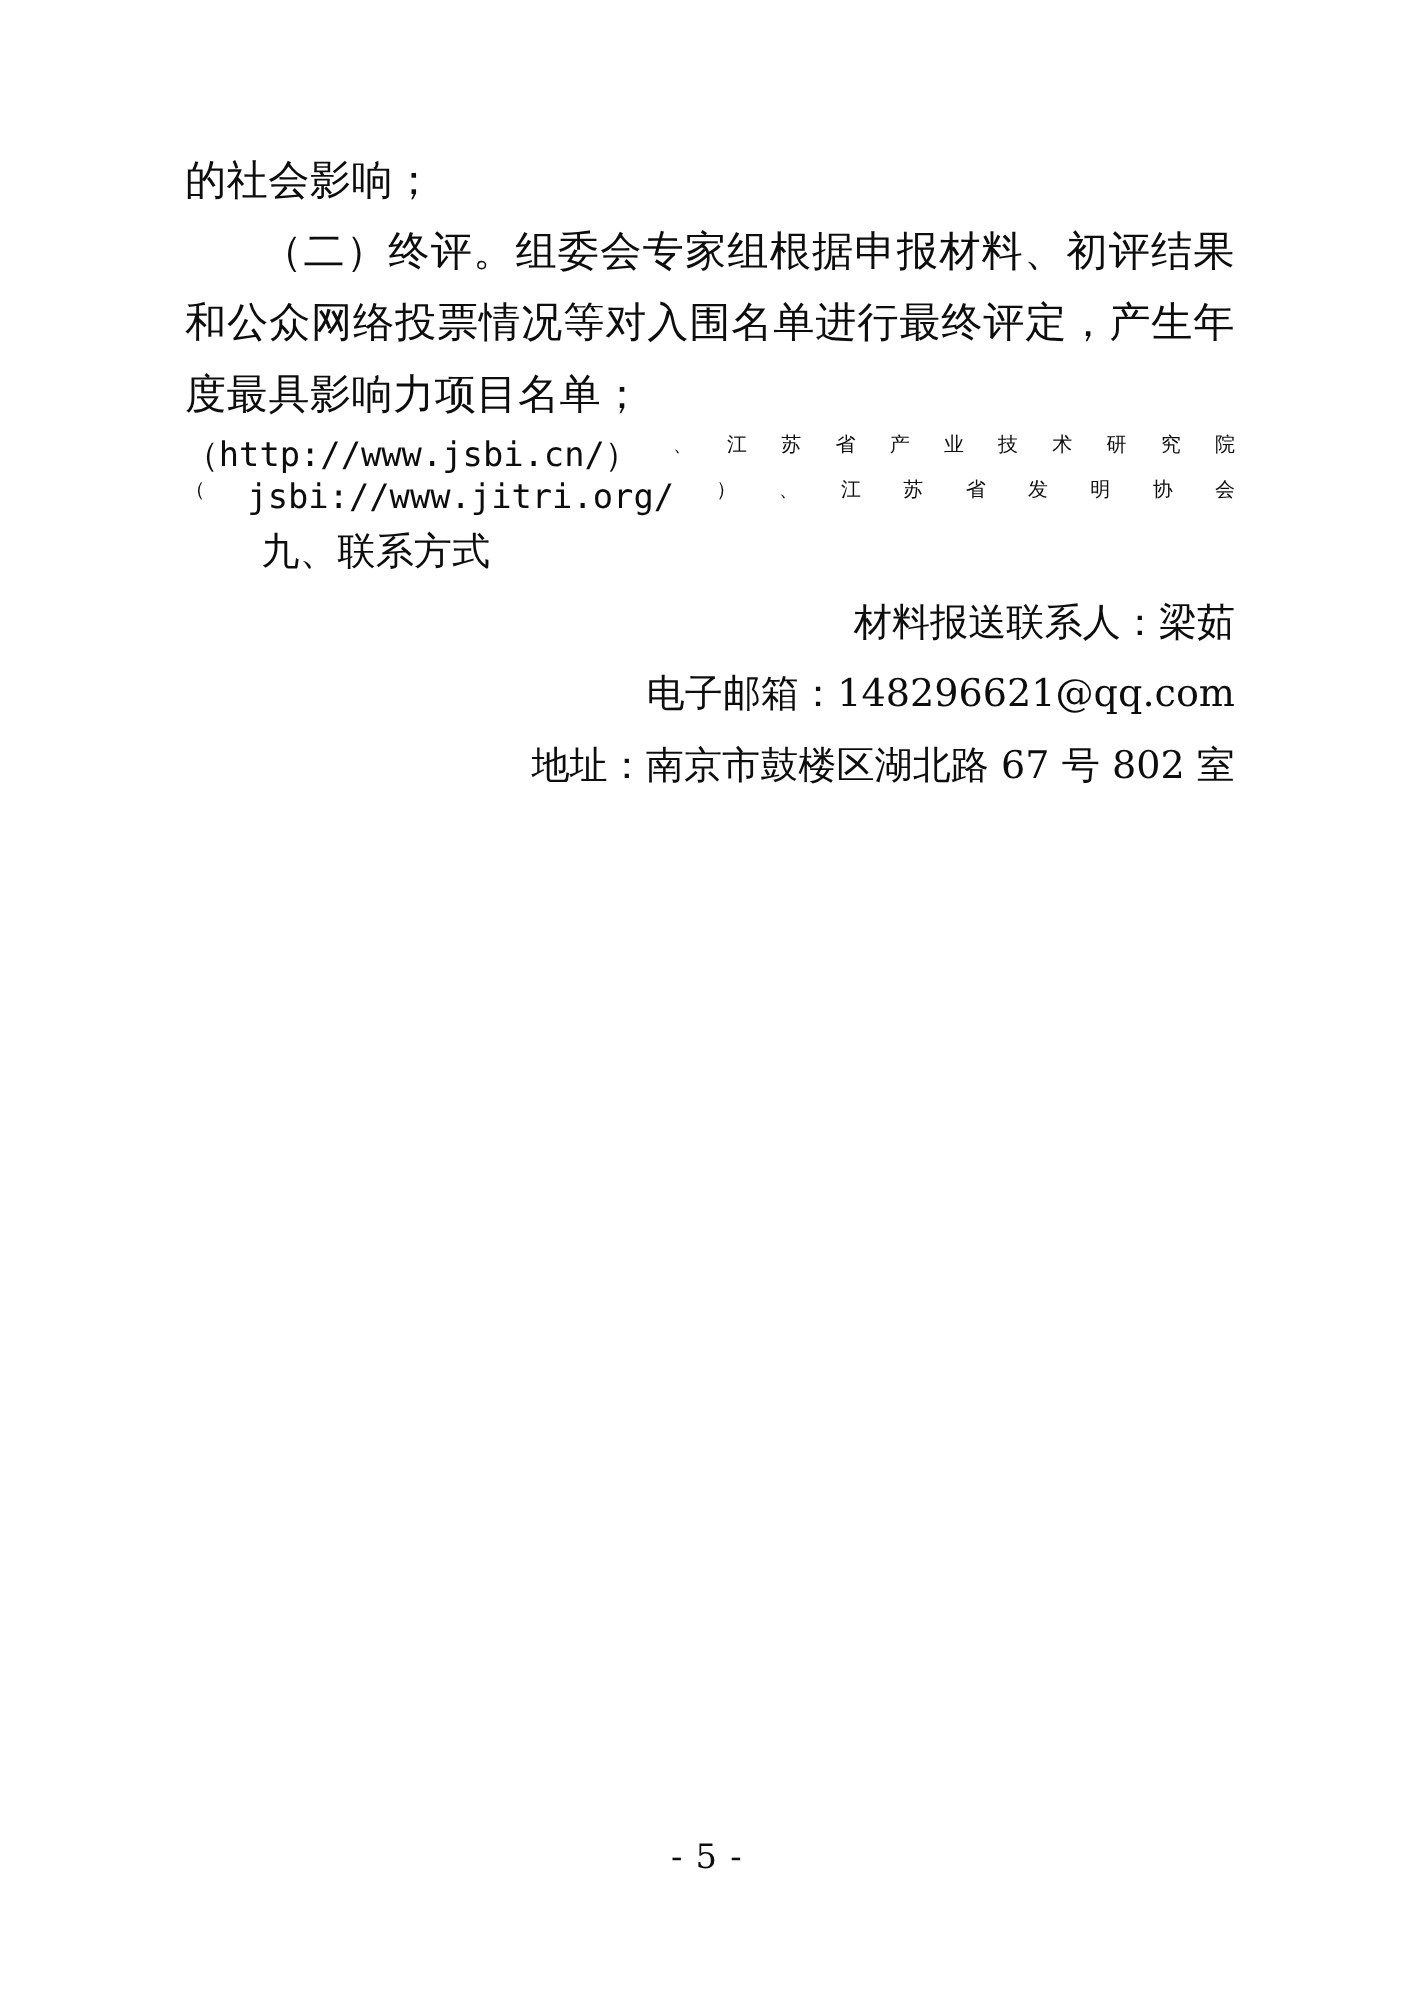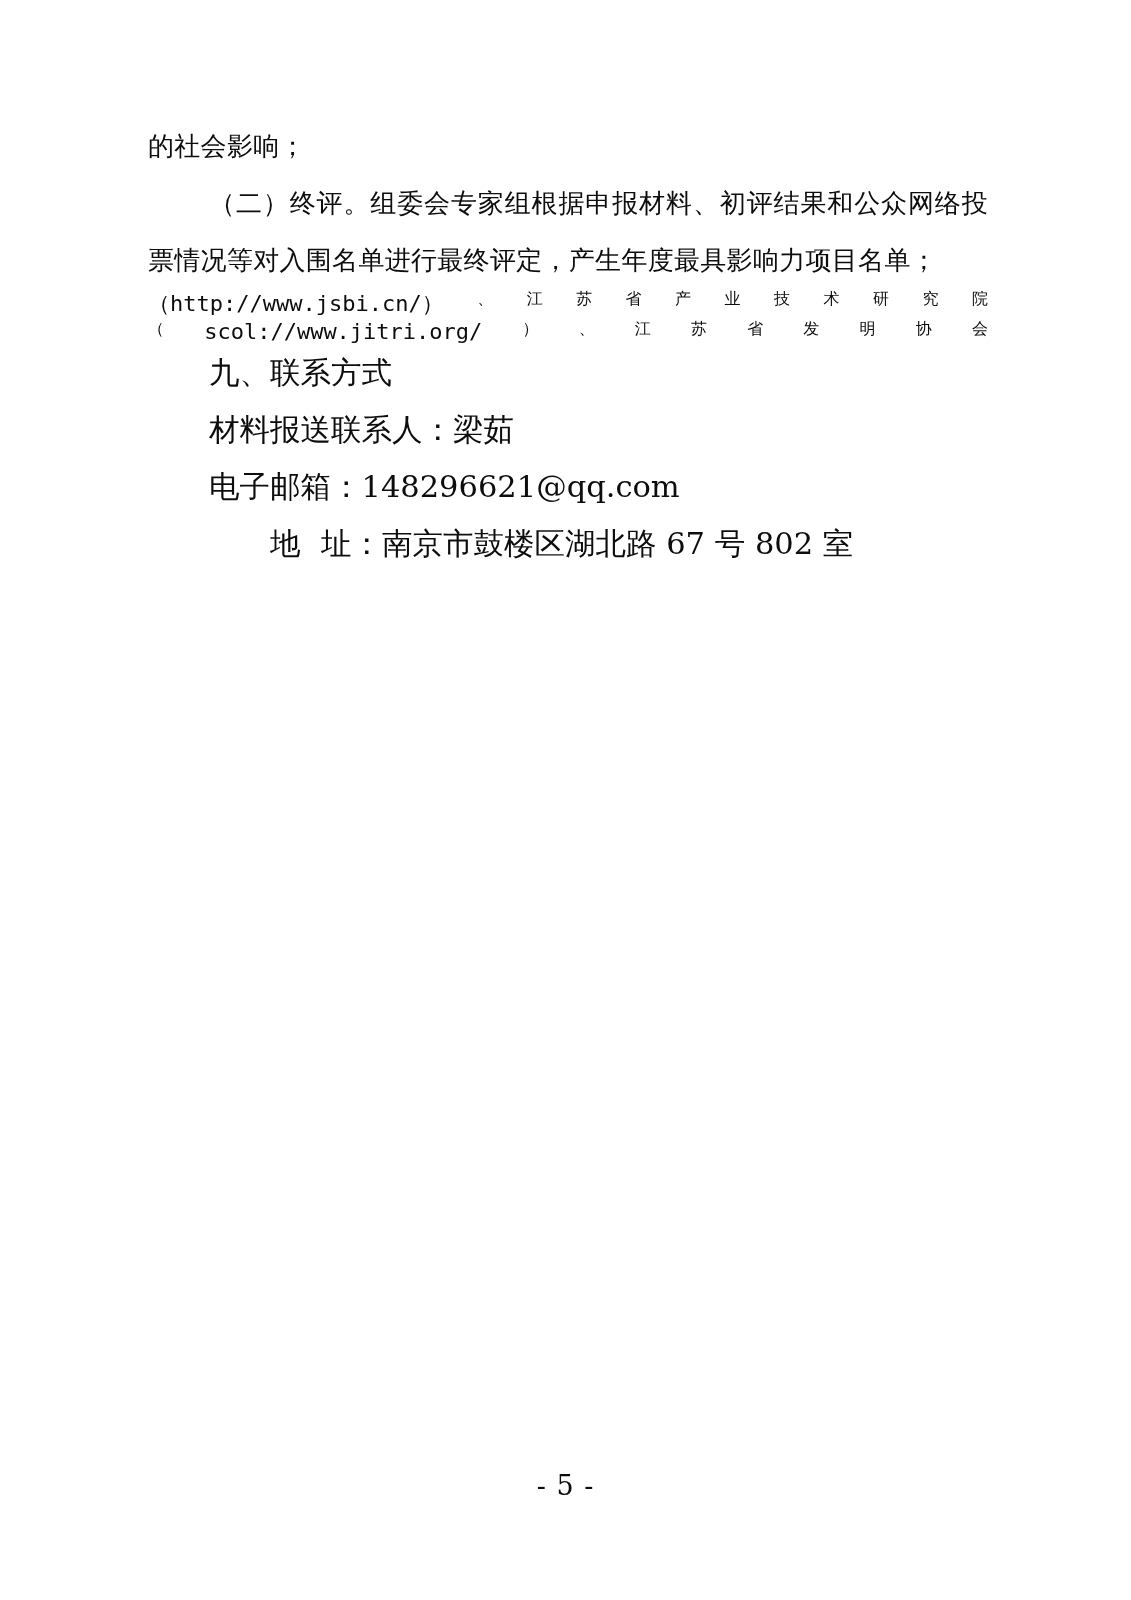--- a/index.html
+++ b/index.html
@@ -22,53 +22,54 @@
     overflow: hidden;
   }
   .body-area {
     position: absolute;
     left: 148px;
     top: 118px;
     width: 840px;
   }
   p.para {
     margin: 0;
-    font-size: 26px;
+    font-size: 33px;
     line-height: 57px;
     letter-spacing: 0.3px;
     text-align: justify;
     text-justify: inter-character;
-    font-family: Liberation Sans, sans-serif;
+    font-family: Liberation Mono, monospace;
   }
   p.indent {
     text-indent: 61px;
   }
   .heading {
     margin: 0;
     font-size: 30.5px;
     line-height: 57px;
     text-indent: 61px;
     font-weight: normal;
     font-family: "DejaVu Serif", "Liberation Serif", serif;
   }
   .mono {
     font-family: "DejaVu Sans Mono", "Liberation Mono", monospace;
-    font-size: 22px;
+    font-size: 27px;
     letter-spacing: 0px;
     text-align: right;
   }
   .spread-line {
     display: flex;
     justify-content: space-between;
   }
   .contact-line {
     margin: 0;
     font-size: 30.5px;
     line-height: 57px;
     text-indent: 61px;
+    text-align: right;
   }
   .gap-label {
     display: inline-block;
     min-width: 112px;
   }
   .footer {
     position: absolute;
     left: 0;
     top: 1470px;
     width: 1131px;
@@ -99,21 +100,21 @@
       <span>业</span>
       <span>技</span>
       <span>术</span>
       <span>研</span>
       <span>究</span>
       <span>院</span>
     </div>
 
     <div class="para spread-line">
       <span>（</span>
-      <span class="mono">scol://www.jitri.org/</span>
+      <span class="mono">jsbi://www.jitri.org/</span>
       <span>）</span>
       <span>、</span>
       <span>江</span>
       <span>苏</span>
       <span>省</span>
       <span>发</span>
       <span>明</span>
       <span>协</span>
       <span>会</span>
     </div>

